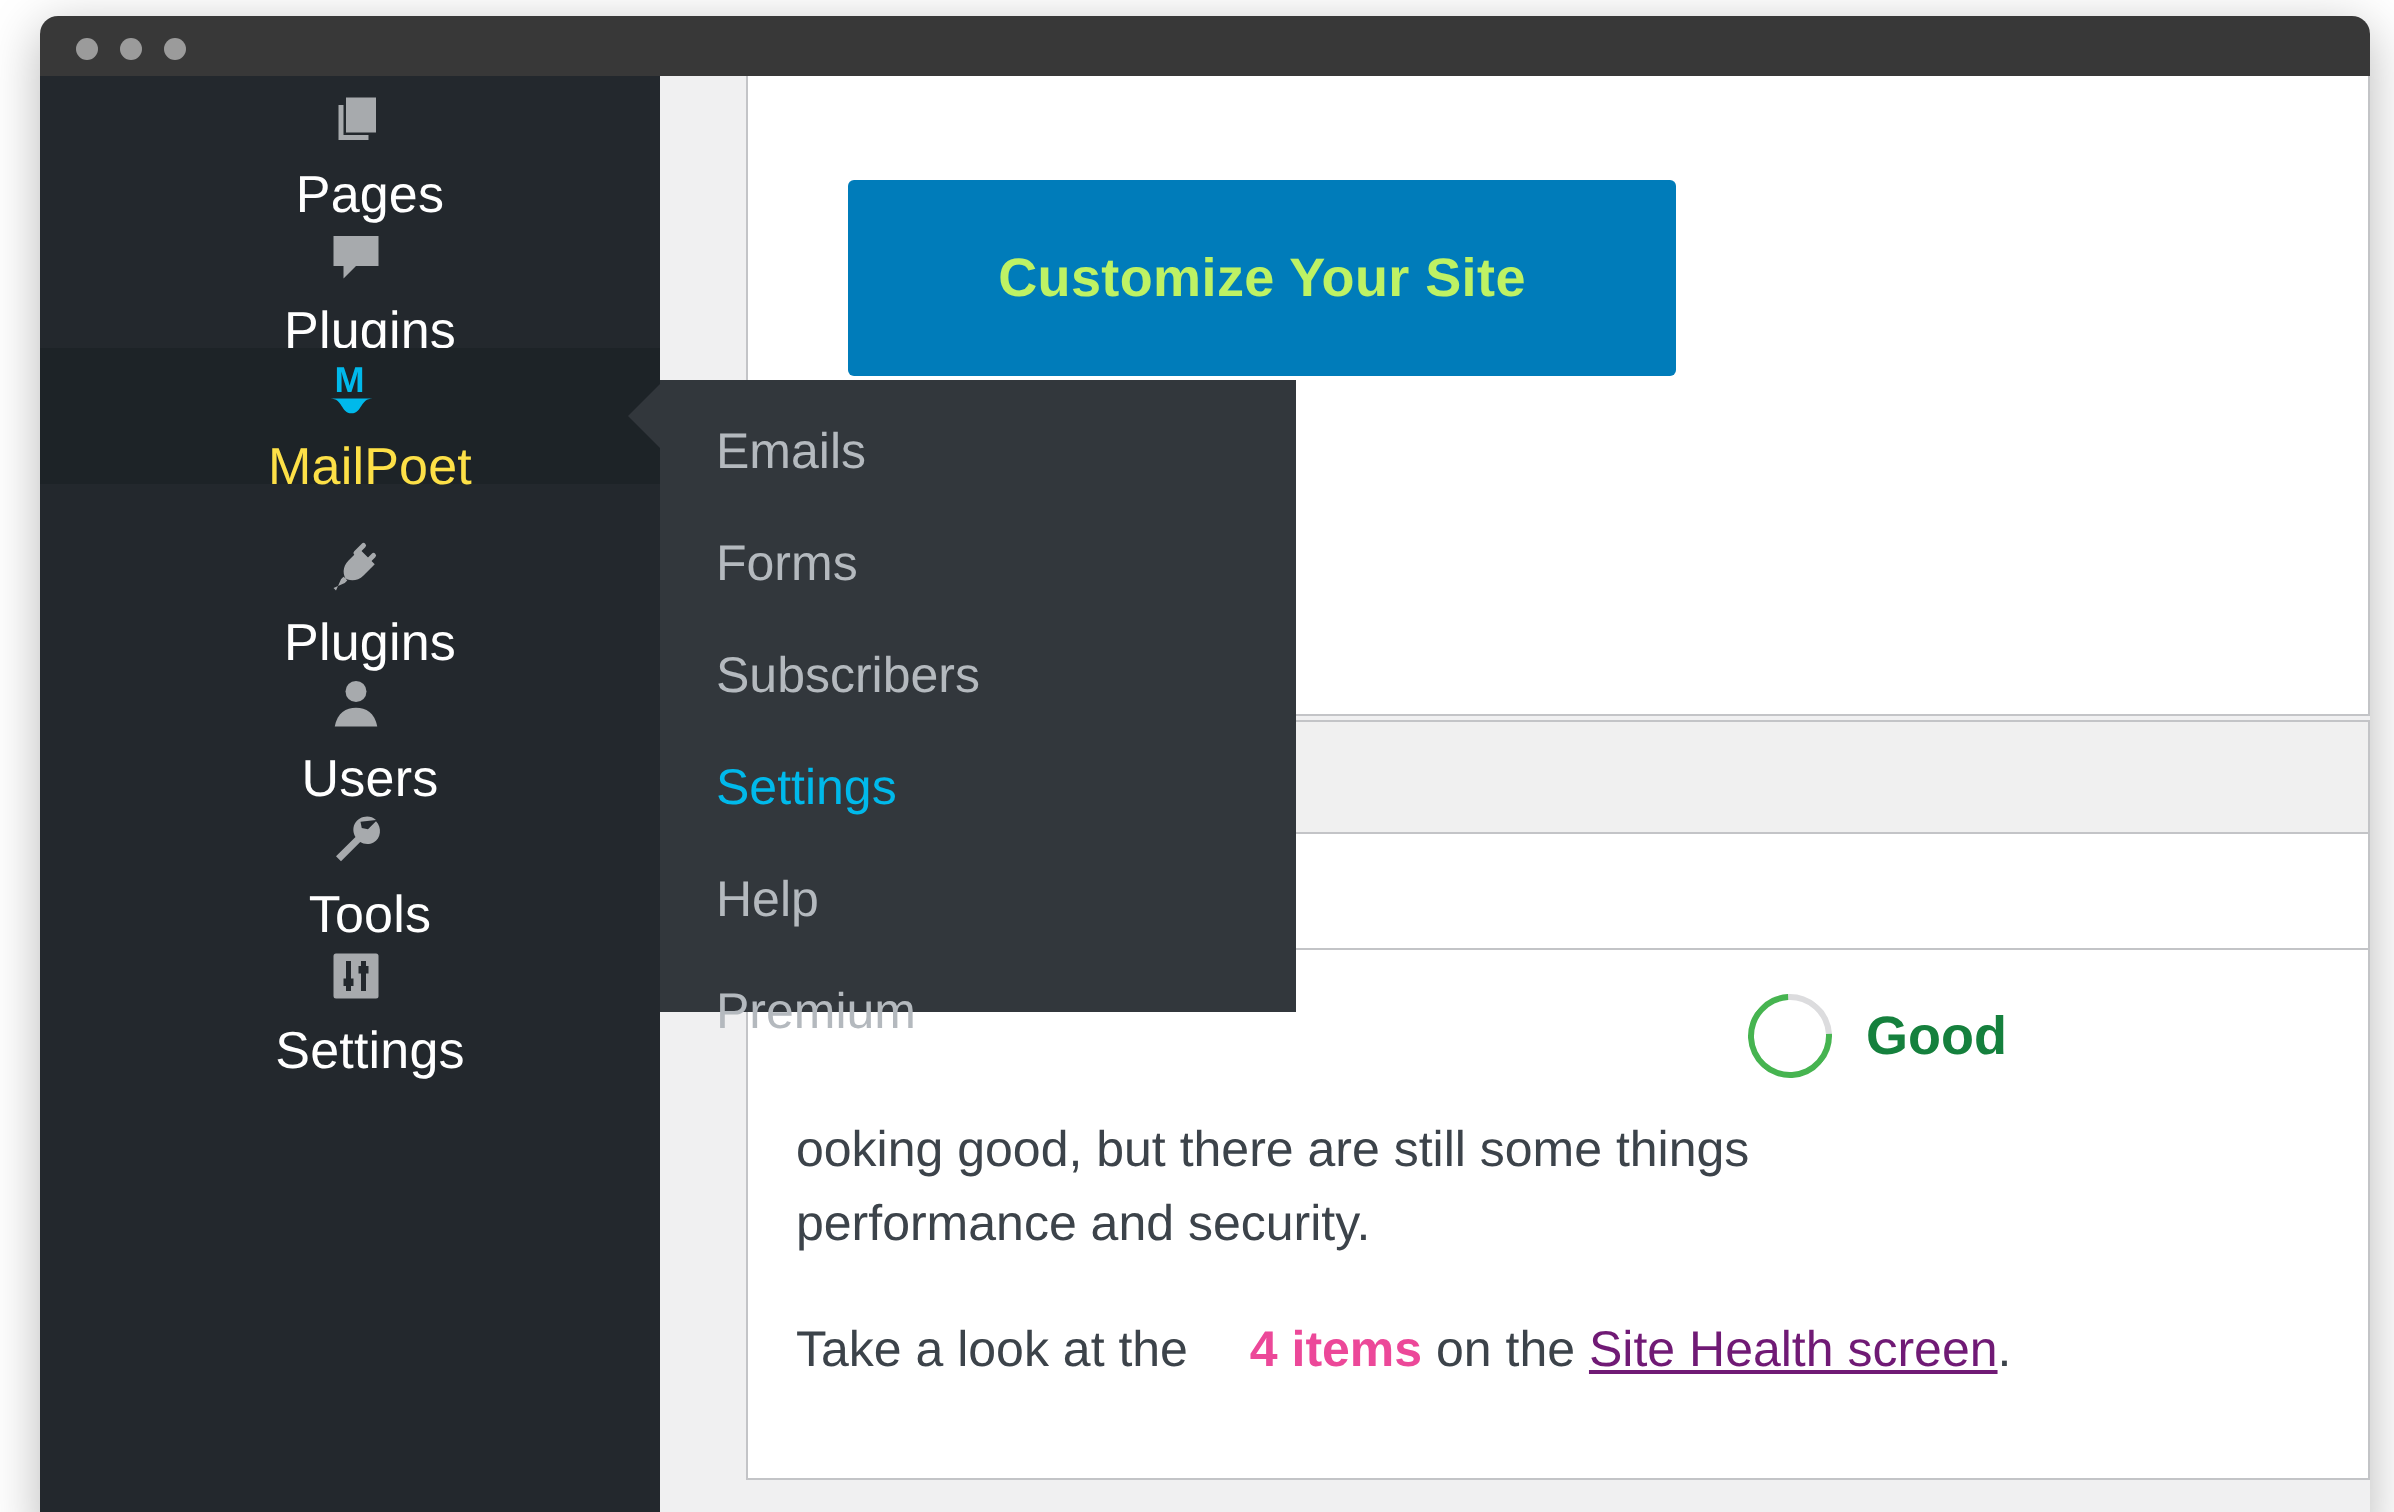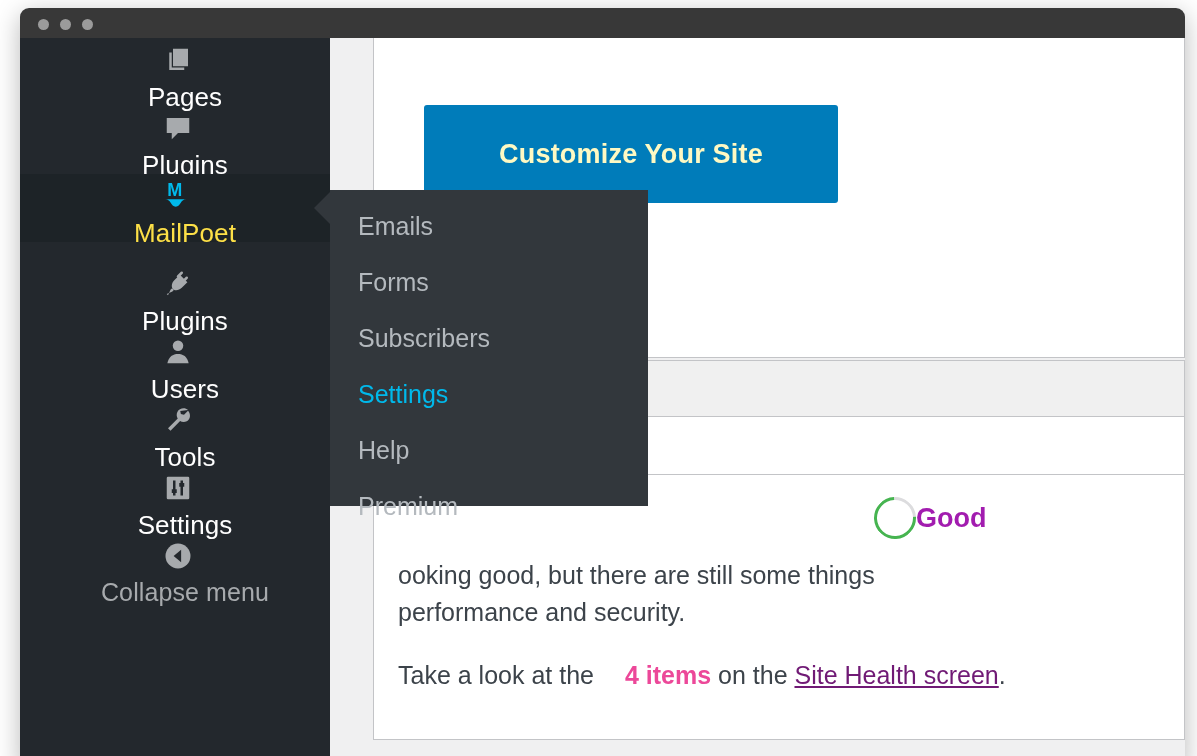--- a/index.html
+++ b/index.html
@@ -119,24 +119,24 @@
     position:absolute;
     left:43px;right:0px;
     background:#ffffff;
     border:1px solid #c3c4c7;
     box-sizing:border-box;
   }
   #card-top{ top:0px; height:320px; border-top:none;}
   #card-bottom{ top:322px; height:380px; }
 
   #customize-btn{
-    position:absolute;left:50px;top:67px;
+    position:absolute;left:50px;top:52px;
     width:414px;height:98px;
     background:#007cba;
-    color:#fef9c3;
+    color:#bef264;
     border:none;border-radius:3px;
     font-family:"Liberation Sans", sans-serif;
     font-size:27px;font-weight:600;
     cursor:pointer;
     letter-spacing:.2px;
   }
   #theme-link{
     position:absolute;left:50px;top:178px;
     font-size:25px;color:#0073aa;
     text-decoration:underline;
@@ -166,21 +166,22 @@
     display:flex;align-items:center;
   }
   #status-ring{
     width:42px;height:42px;border-radius:50%;
     border:3px solid #46b450;
     border-top-color:#dcdcde;
     box-sizing:border-box;
     transform:rotate(42deg);
   }
   #status-label{
-    font-size:27px;font-weight:700;color:#a21caf;
+    margin-left:17px;
+    font-size:27px;font-weight:700;color:#15803d;
   }
 
   .body-para{
     position:absolute;left:24px;
     font-size:25px;color:#3c434a;
     line-height:1.46;
     width:810px;
   }
   #para1{ top:196px; }
   #para2{ top:296px; }
@@ -305,29 +306,20 @@
           <svg width="30" height="30" viewBox="0 0 24 24">
             <rect x="3" y="3" width="18" height="18" rx="1" fill="#a7aaad"></rect>
             <path d="M9 6 V18 M15 6 V18" stroke="#23282d" stroke-width="2"></path>
             <rect x="7" y="13" width="4" height="3" fill="#23282d"></rect>
             <rect x="13" y="8" width="4" height="3" fill="#23282d"></rect>
           </svg>
         </span>
         <span class="mi-label">Settings</span>
       </div>
 
-      <div class="menu-item dim">
-        <span class="mi-icon">
-          <svg width="30" height="30" viewBox="0 0 24 24">
-            <circle cx="12" cy="12" r="10" fill="#a7aaad"></circle>
-            <path d="M14.5 7 L8.5 12 L14.5 17 Z" fill="#23282d"></path>
-          </svg>
-        </span>
-        <span class="mi-label">Collapse menu</span>
-      </div>
     </div>
 
     <div id="submenu">
       <div class="sub-item">Emails</div>
       <div class="sub-item">Forms</div>
       <div class="sub-item">Subscribers</div>
       <div class="sub-item active">Settings</div>
       <div class="sub-item">Help</div>
       <div class="sub-item">Premium</div>
     </div>

